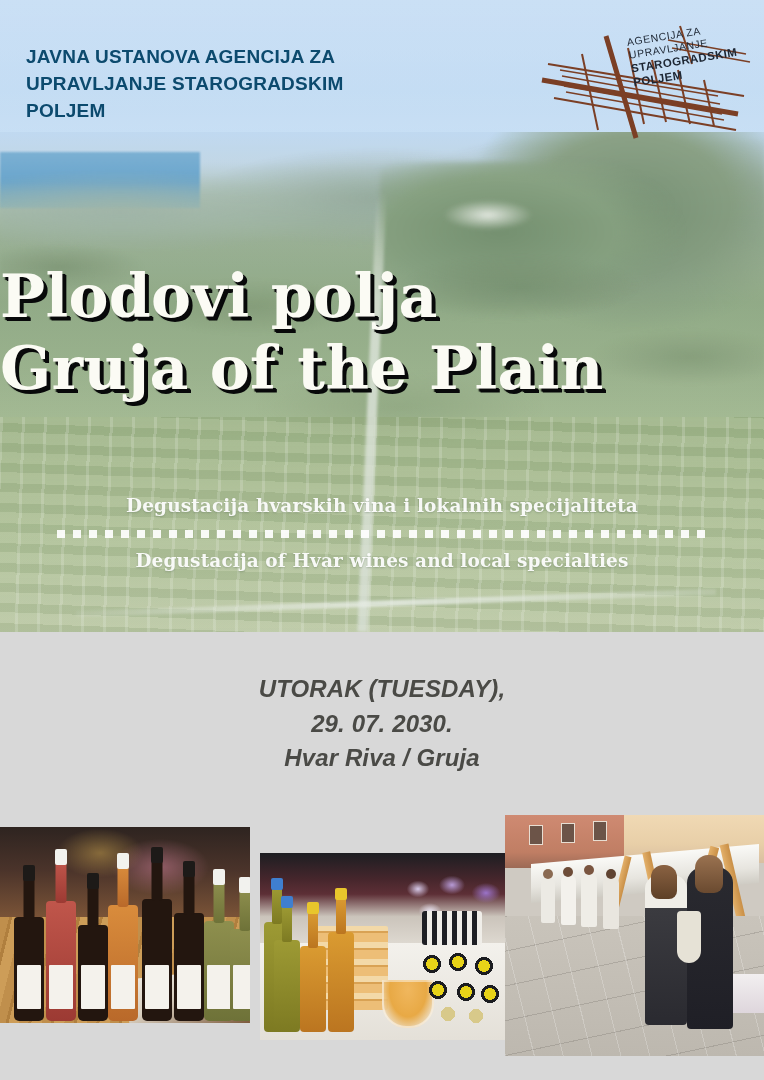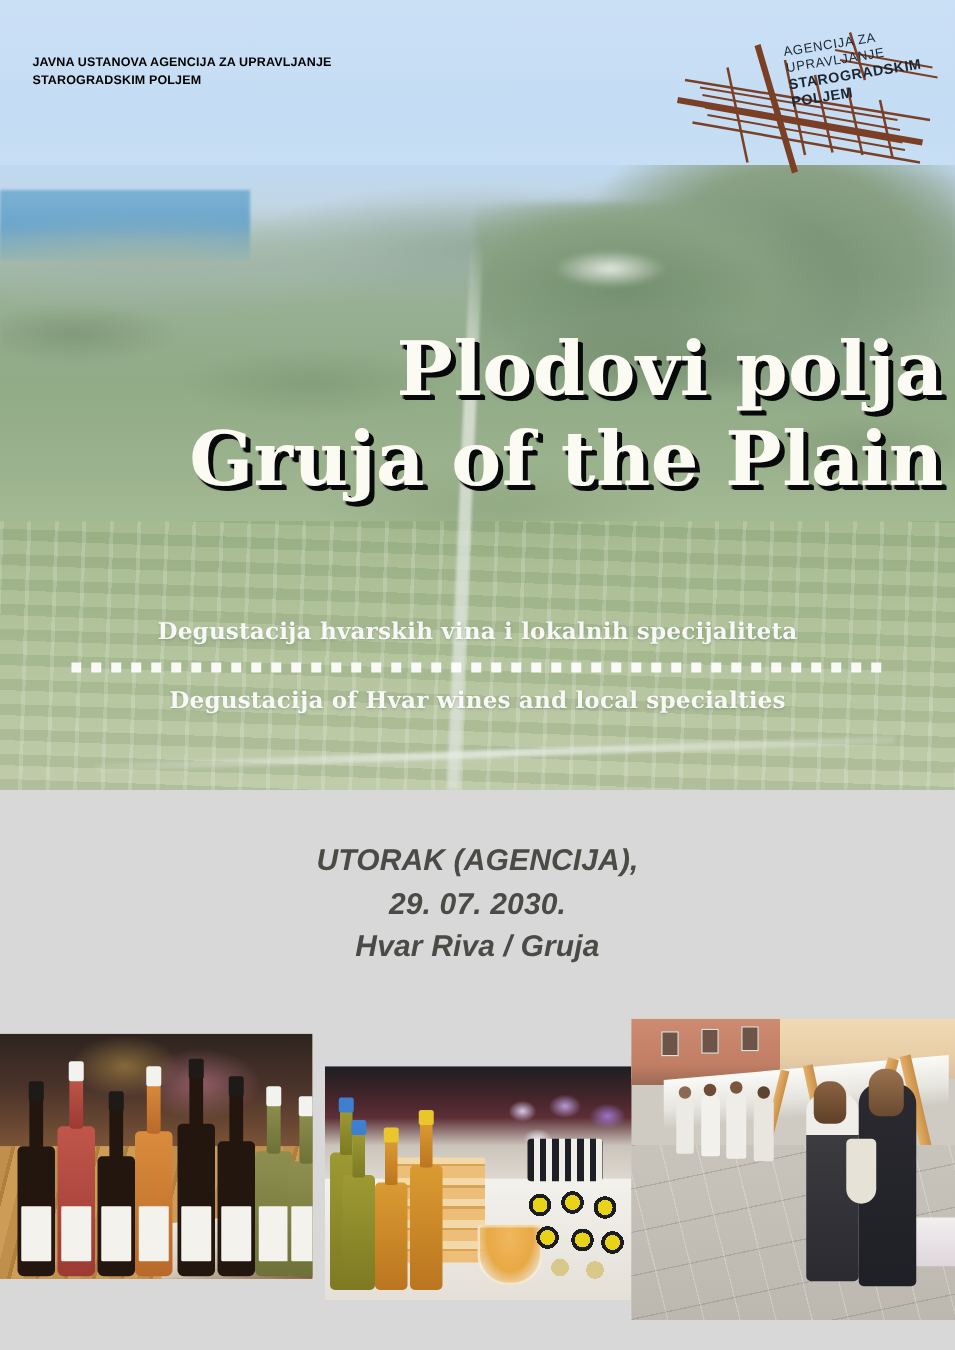--- a/index.html
+++ b/index.html
@@ -142,25 +142,25 @@
     width: 100%; height: 100%;
     background: linear-gradient(180deg, rgba(255,255,255,.18) 0%, rgba(255,255,255,.05) 35%, rgba(255,255,255,.10) 100%);
     pointer-events: none;
   }
 
   
   .org-title {
     position: absolute;
     left: 26px; top: 44px;
     width: 330px;
-    font-size: 10px;
+    font-size: 19px;
     font-weight: 700;
     line-height: 1.42;
     letter-spacing: .012em;
-    color: #000000;
+    color: #0c4a6e;
     text-transform: uppercase;
   }
 
   
   .logo {
     position: absolute;
     left: 540px; top: 18px;
     width: 218px; height: 125px;
   }
   .logo svg { display: block; }
@@ -186,21 +186,21 @@
     letter-spacing: .035em;
     text-transform: uppercase;
     white-space: nowrap;
   }
 
   
   .title-block {
     position: absolute;
     left: 0; top: 266px;
     width: 755px;
-    text-align: right;
+    text-align: left;
   }
   .title-line {
     font-family: "DejaVu Serif", serif;
     font-weight: 700;
     color: #fbfbf4;
     letter-spacing: .005em;
     line-height: 1.0;
     text-shadow:
       3px 3px 0 #08090a,
       4px 4px 0 #08090a,
@@ -513,21 +513,21 @@
     </div>
 
     <div class="sub-block">
       <div class="sub-line">Degustacija hvarskih vina i lokalnih specijaliteta</div>
       <div class="dot-divider"></div>
       <div class="sub-line">Degustacija of Hvar wines and local specialties</div>
     </div>
   </div>
 
   <div class="info-block">
-    <div>UTORAK (AGENCIJA),</div>
+    <div>UTORAK (TUESDAY),</div>
     <div>29. 07. 2030.</div>
     <div>Hvar Riva / Gruja</div>
   </div>
 
   <div class="photo ph-wine">
     <div class="wine-bg"></div>
     <div class="wine-back"></div>
     <div class="wine-wood"></div>
     <div class="wine-papers"></div>
     <div class="btl dark" style="left:14px;  height:104px;">

